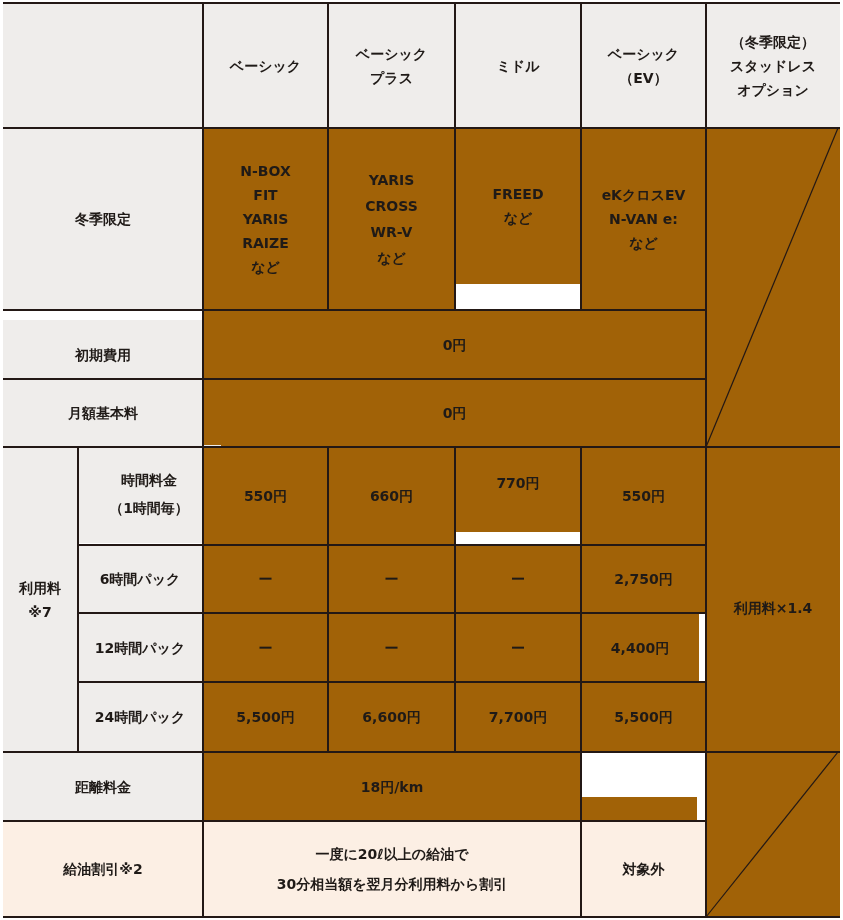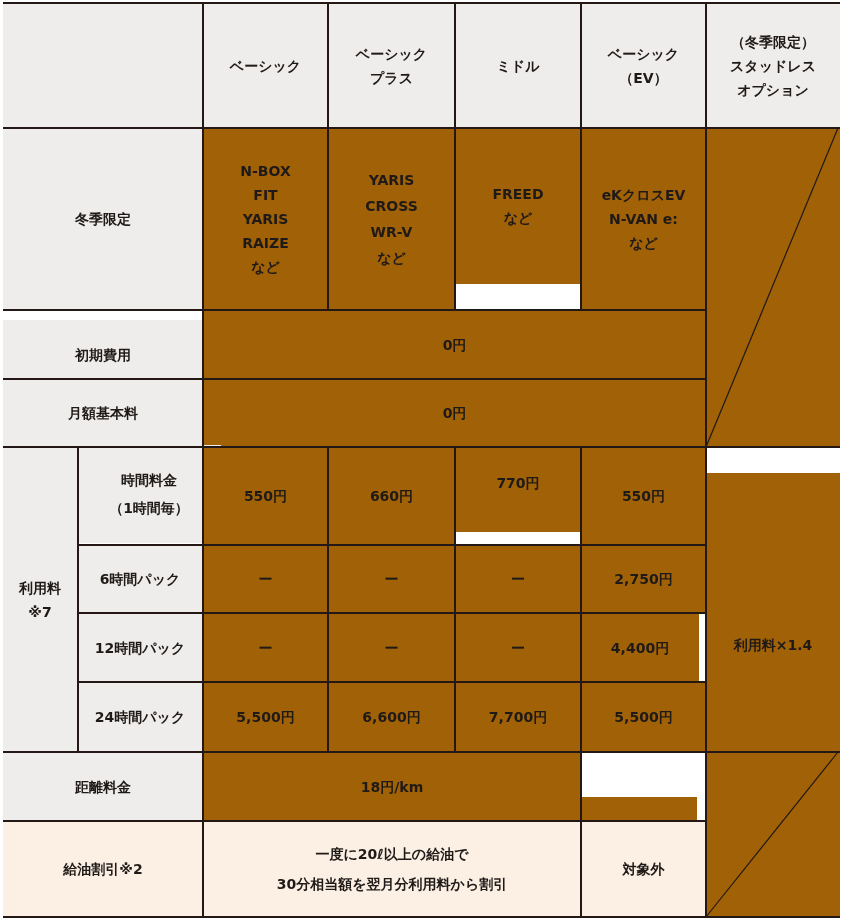--- a/index.html
+++ b/index.html
@@ -78,21 +78,21 @@
 <div class="cell white" style="left:328px;top:613px;width:127px;height:69px;">ー</div>
 <div class="cell white" style="left:455px;top:613px;width:126px;height:69px;">ー</div>
 <div class="cell white" style="left:581px;top:613px;width:118px;height:69px;">4,400円</div>
 
 <div class="cell gray" style="left:77px;top:682px;width:126px;height:70px;">24時間パック</div>
 <div class="cell white" style="left:203px;top:682px;width:125px;height:70px;">5,500円</div>
 <div class="cell white" style="left:328px;top:682px;width:127px;height:70px;">6,600円</div>
 <div class="cell white" style="left:455px;top:682px;width:126px;height:70px;">7,700円</div>
 <div class="cell white" style="left:581px;top:682px;width:125px;height:70px;">5,500円</div>
 
-<div class="cell white" style="left:706px;top:473px;width:134px;height:343px;">利用料×1.4</div>
+<div class="cell white" style="left:706px;top:436px;width:134px;height:343px;">利用料×1.4</div>
 
 <div class="cell gray" style="left:3px;top:752px;width:200px;height:69px;">距離料金</div>
 <div class="cell white" style="left:203px;top:752px;width:378px;height:69px;">18円/km</div>
 <div class="cell white" style="left:581px;top:752px;width:116px;height:69px;margin-top:45px;">6円/km</div>
 
 <div class="cell peach" style="left:3px;top:821px;width:200px;height:96px;">給油割引※2</div>
 <div class="cell peach ml" style="left:203px;top:821px;width:378px;height:96px;line-height:30px;">一度に20ℓ以上の給油で
 30分相当額を翌月分利用料から割引</div>
 <div class="cell peach" style="left:581px;top:821px;width:125px;height:96px;">対象外</div>
 

